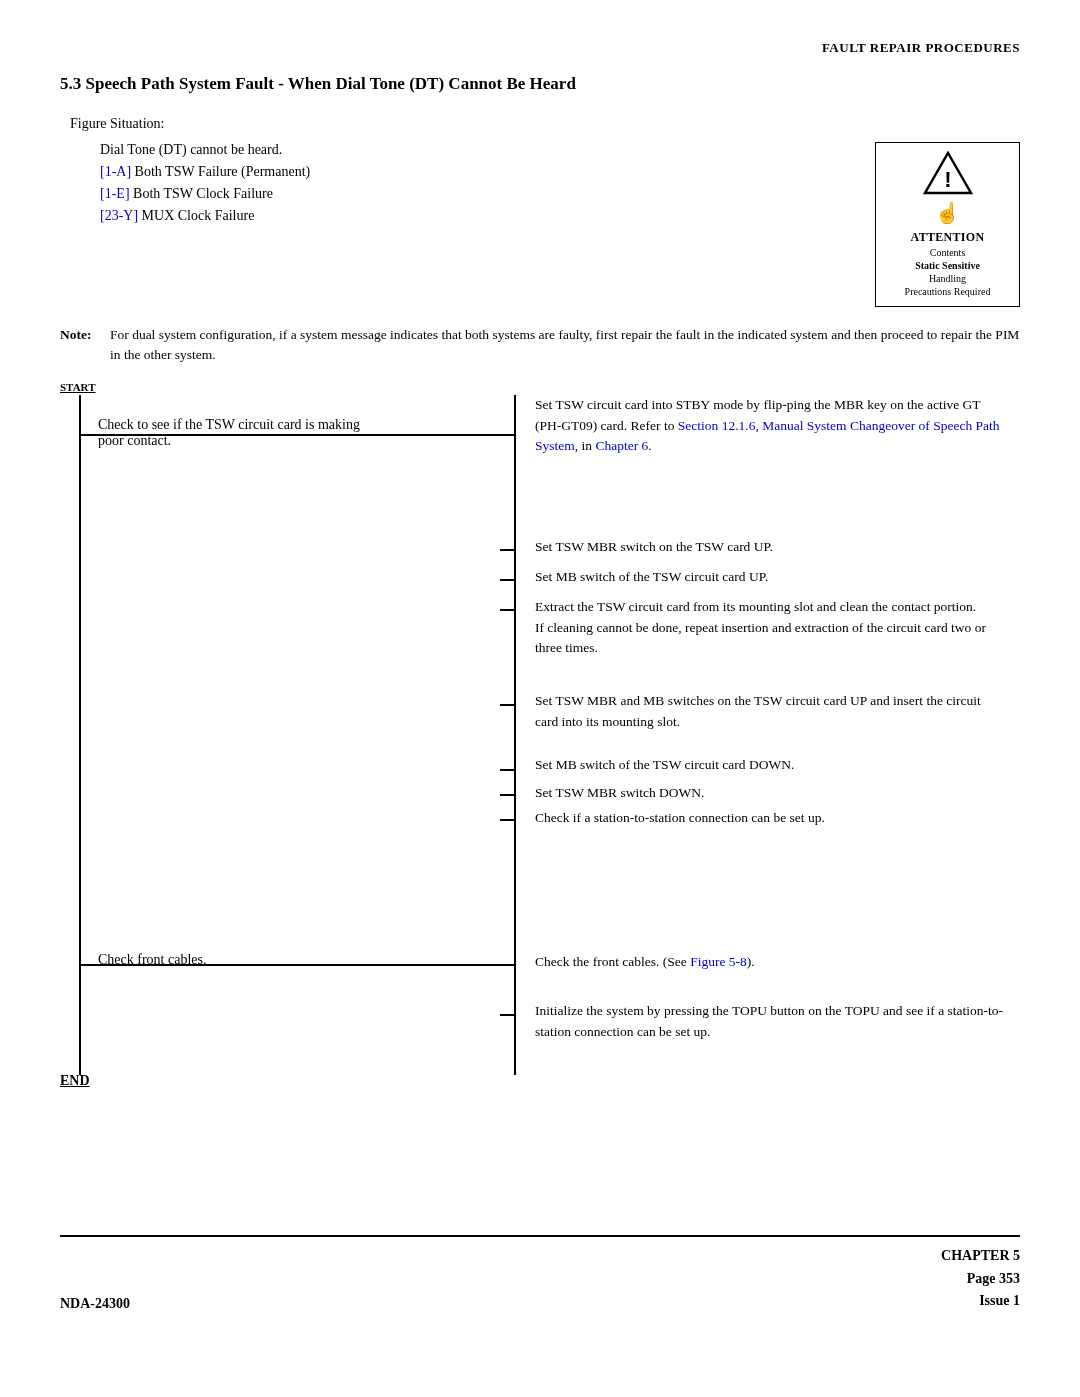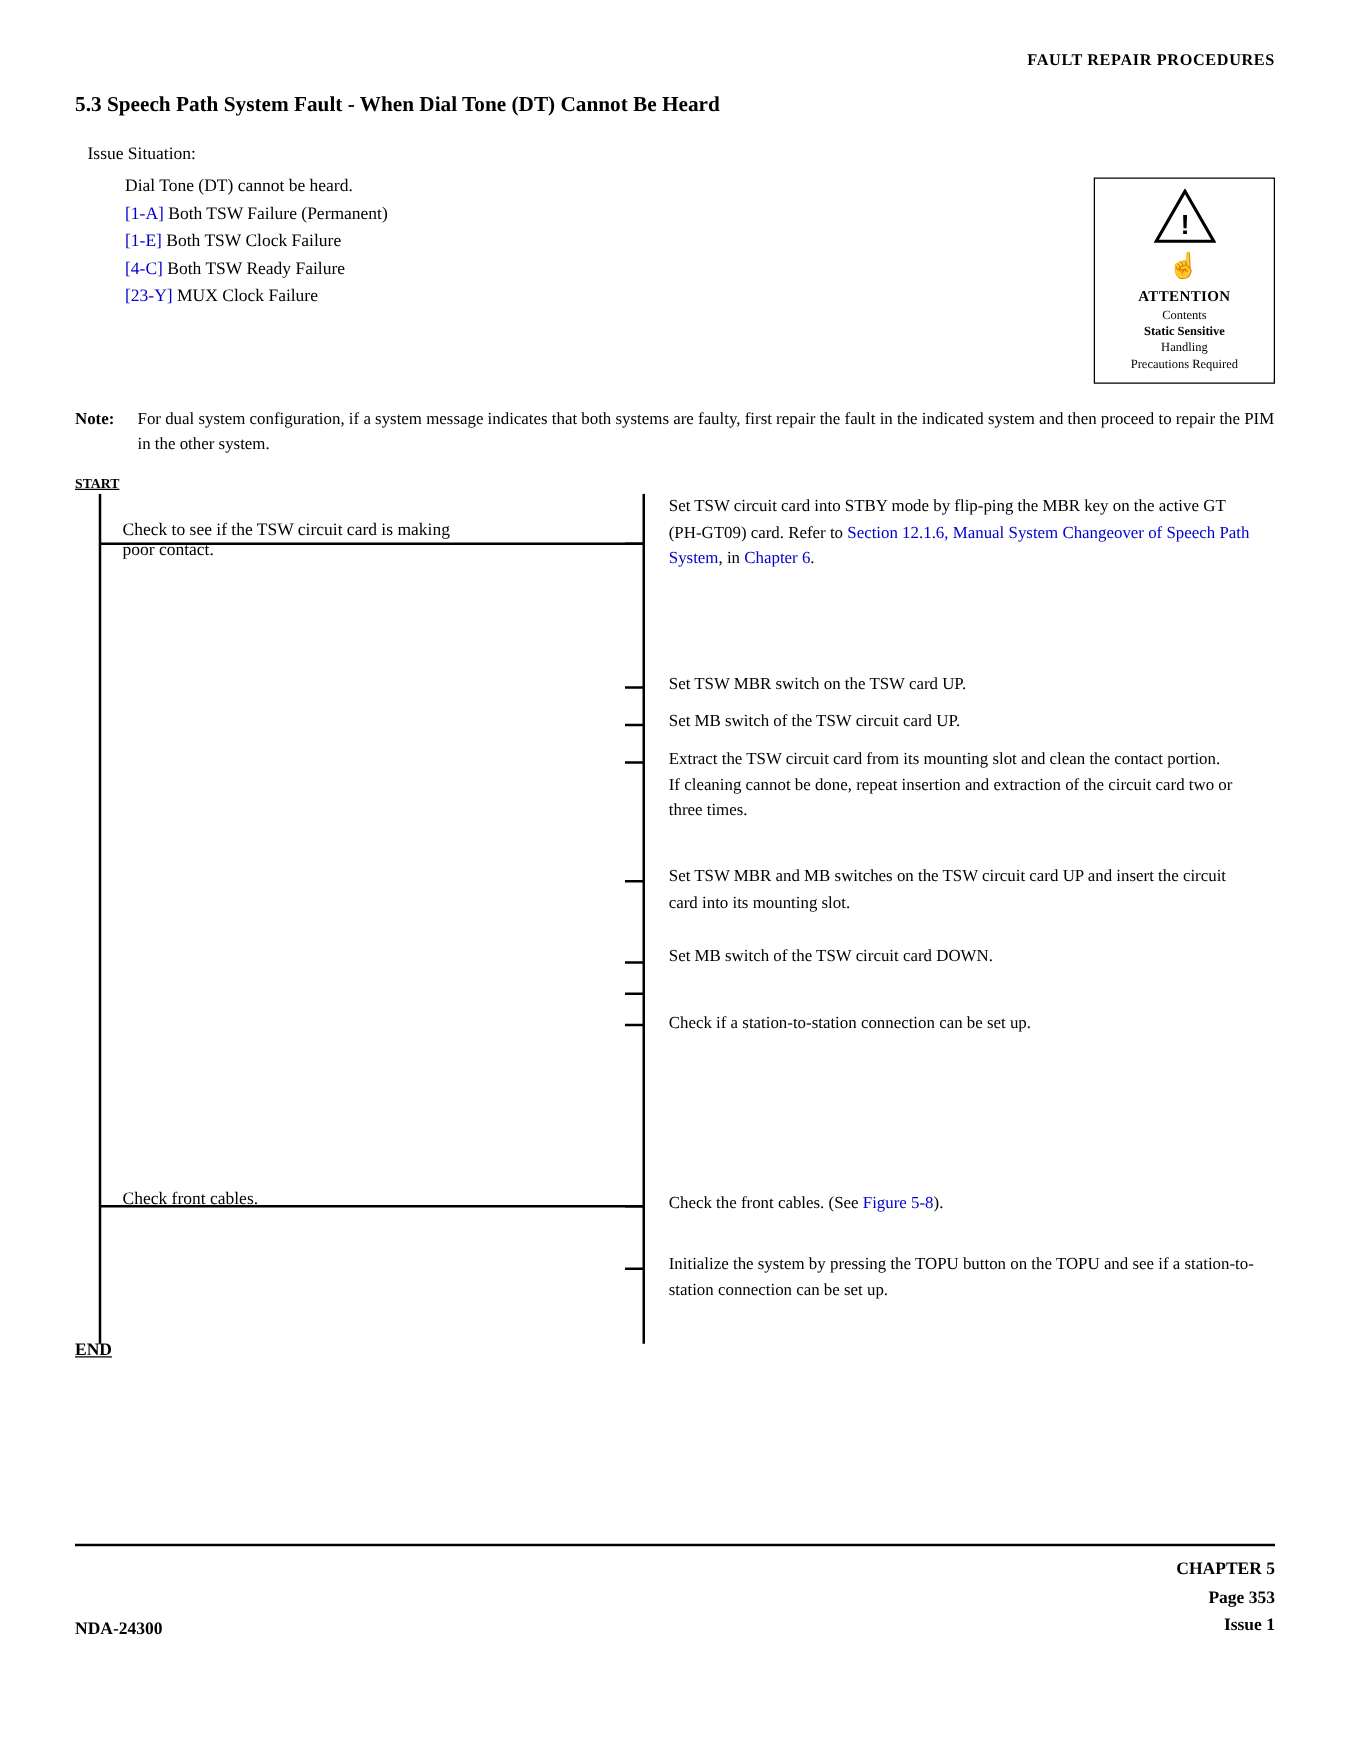--- a/index.html
+++ b/index.html
@@ -94,27 +94,26 @@
 </head>
 <body>
 
 <div class="header">
   <span>FAULT REPAIR PROCEDURES</span>
 </div>
 
 <div class="section-title">5.3  Speech Path System Fault - When Dial Tone (DT) Cannot Be Heard</div>
 
 <div class="faulty-situation">
-  <div class="faulty-situation-label">Issue Situation:</div>
+  <div class="faulty-situation-label">Figure Situation:</div>
   <div class="faulty-block">
     <div class="faulty-list">
       <p>Dial Tone (DT) cannot be heard.</p>
       <p><a class="link" href="#">[1-A]</a> Both TSW Failure (Permanent)</p>
       <p><a class="link" href="#">[1-E]</a> Both TSW Clock Failure</p>
-      <p><a class="link" href="#">[4-C]</a> Both TSW Ready Failure</p>
       <p><a class="link" href="#">[23-Y]</a> MUX Clock Failure</p>
     </div>
     <div class="attention-box">
       <div style="position:relative; width:50px; height:44px; margin: 0 auto 4px auto;">
         
         <svg width="50" height="44" viewBox="0 0 50 44">
           <polygon points="25,2 48,42 2,42" fill="none" stroke="#000" stroke-width="2.5"></polygon>
           <text x="25" y="36" text-anchor="middle" font-size="22" font-weight="bold" font-family="Arial">!</text>
         </svg>
       </div>
@@ -191,20 +190,23 @@
     </div>
 
     <div style="position:absolute; top:296px; left:475px; width:470px; line-height:1.5; font-size:13.5px;">
       Set TSW MBR and MB switches on the TSW circuit card UP and insert the circuit card into its mounting slot.
     </div>
 
     <div style="position:absolute; top:360px; left:475px; width:470px; line-height:1.5; font-size:13.5px;">
       Set MB switch of the TSW circuit card DOWN.
     </div>
 
+    <div style="position:absolute; top:388px; left:475px; width:470px; line-height:1.5; font-size:13.5px;">
+      Set TSW MBR switch DOWN.
+    </div>
 
     <div style="position:absolute; top:413px; left:475px; width:470px; line-height:1.5; font-size:13.5px;">
       Check if a station-to-station connection can be set up.
     </div>
 
     <div style="position:absolute; top:557px; left:38px; width:290px;">
       <span>Check  front cables.</span>
     </div>
 
     <div style="position:absolute; top:557px; left:475px; width:470px; line-height:1.5; font-size:13.5px;">

